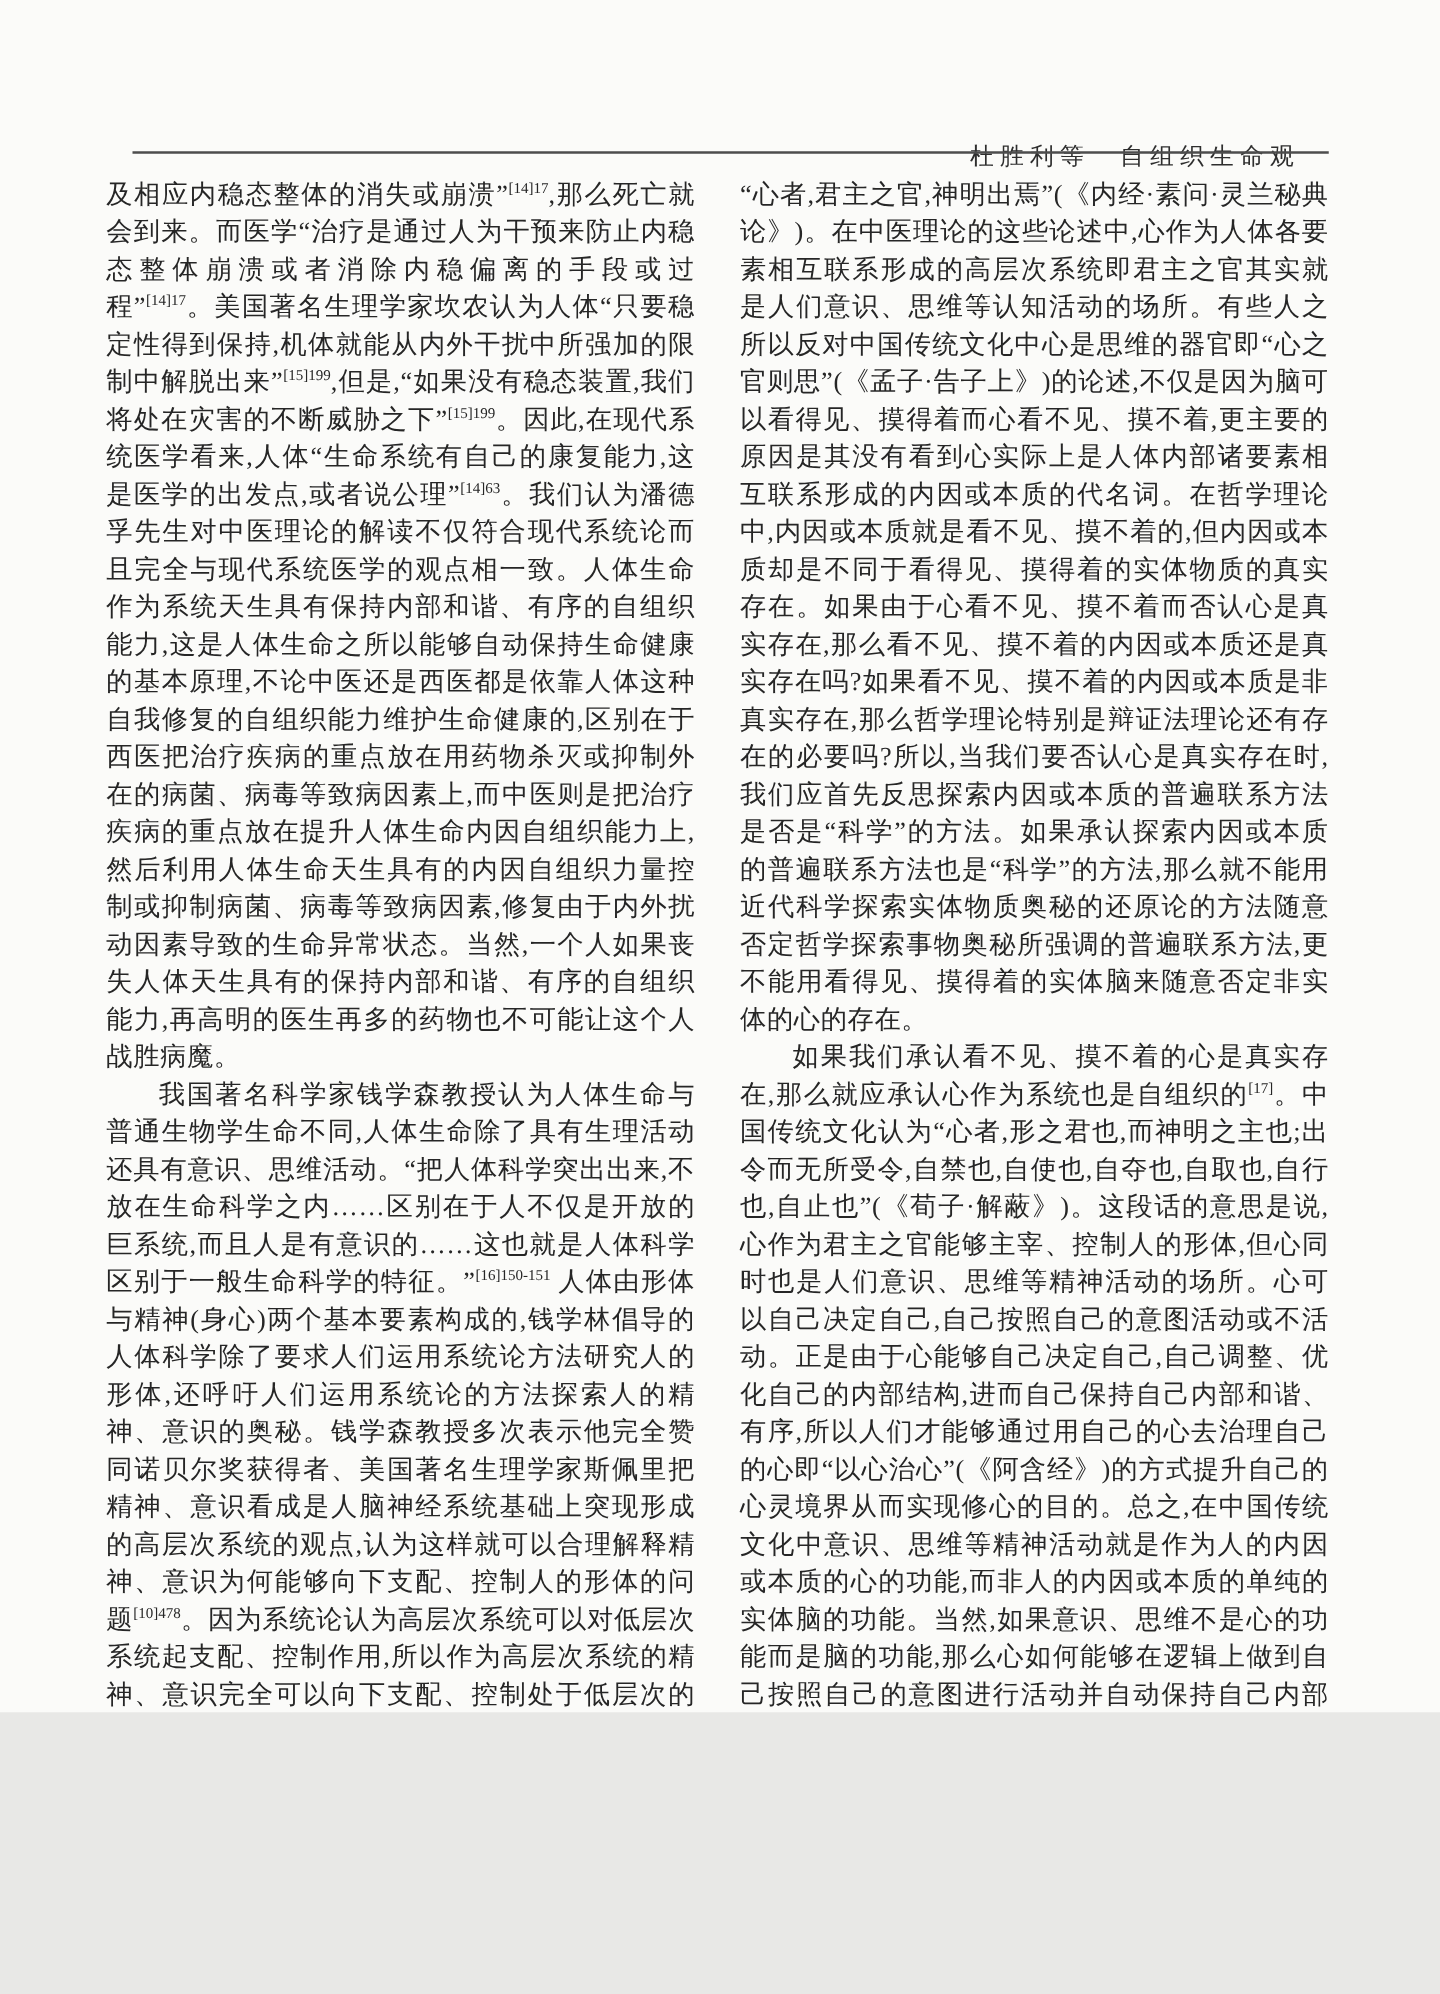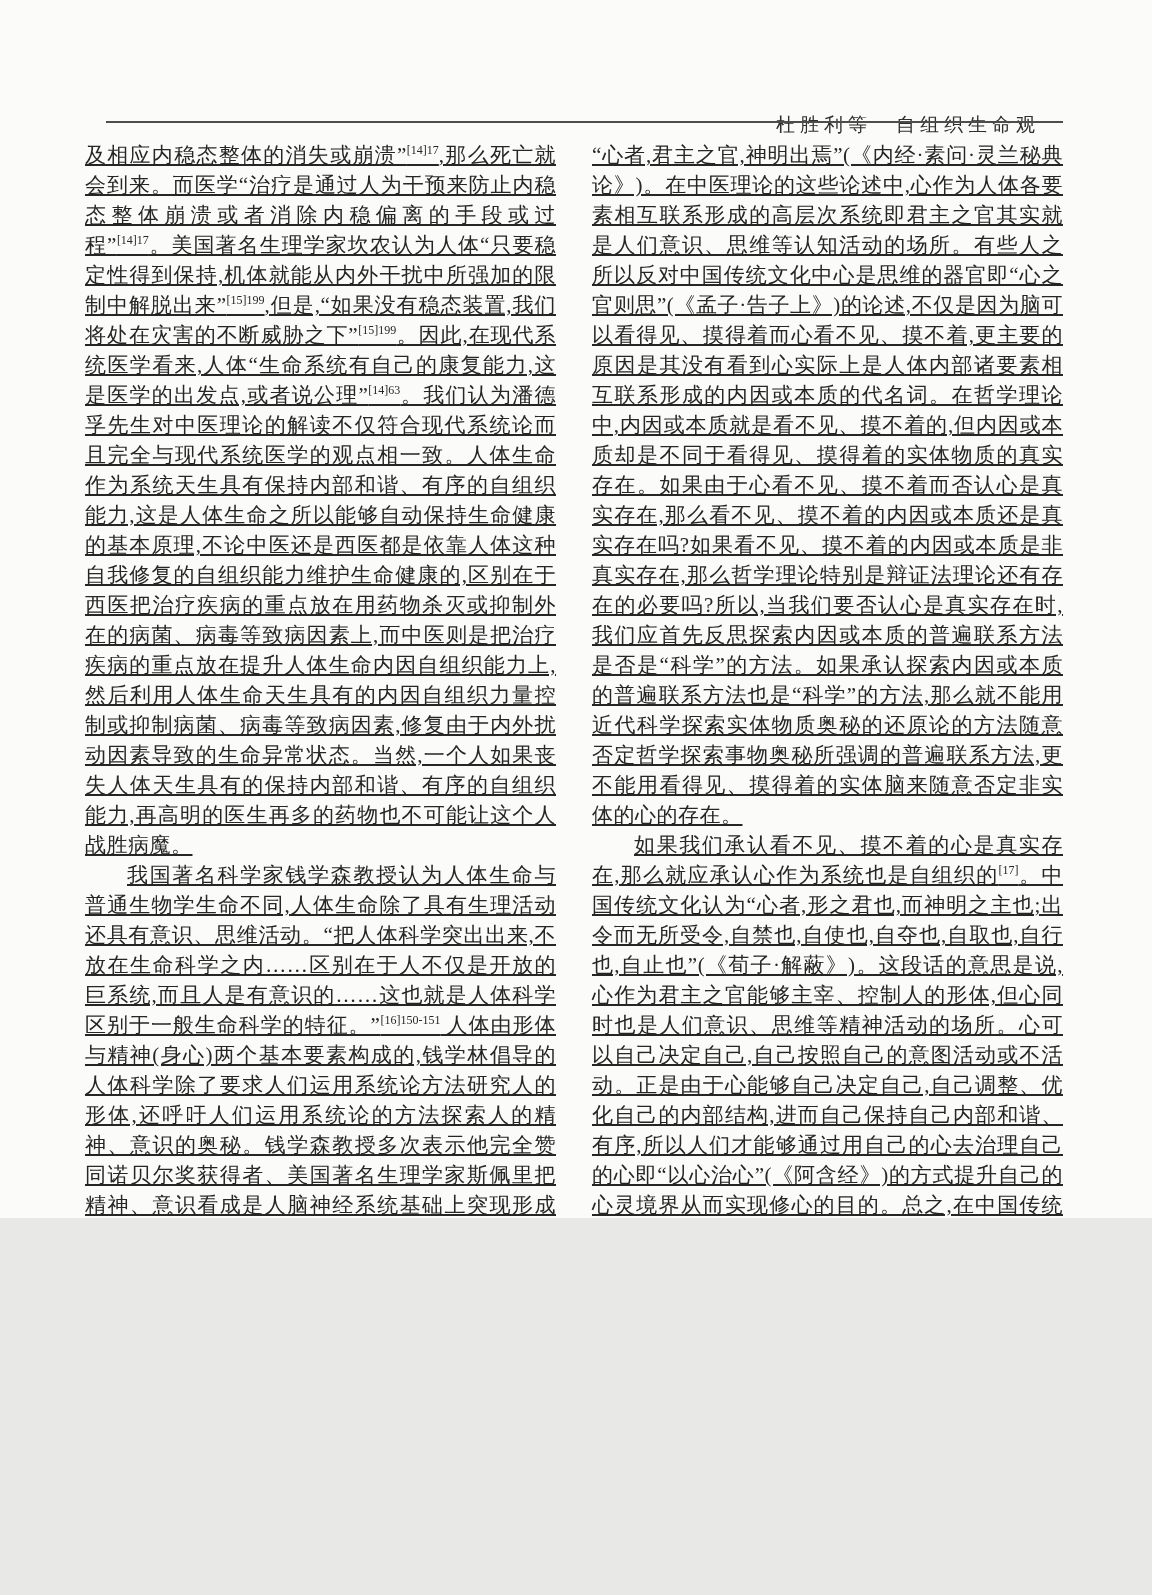--- a/index.html
+++ b/index.html
@@ -1,18 +1,18 @@
 <!DOCTYPE html>
 <html><head>
 <meta charset="utf-8">
 <style>
   html,body { margin:0; padding:0; background:#e8e8e6; }
   .page {
     position:relative;
-    width:1152px; height:1218px;
+    width:1152px; height:1370px;
     margin:0 auto;
     background:#fbfbf9;
     font-family:"Liberation Serif","DejaVu Serif",serif;
     color:#262626;
     overflow:hidden;
   }
   .running-header {
     position:absolute;
     top:90px; right:112px;
     font-size:19px;
@@ -25,21 +25,20 @@
     top:121px; left:106px; right:89px;
     height:2px;
     background:#4d4d4d;
   }
   .columns {
     position:absolute;
     top:140px; left:85px;
     width:978px;
     display:flex;
     gap:36px;
-    text-decoration:underline;
   }
   .column { flex:1 1 0; min-width:0; }
   .para {
     margin:0;
     font-size:21px;
     line-height:30px;
     letter-spacing:0.5px;
     text-align:justify;
     text-justify:inter-ideograph;
     color:#262626;

